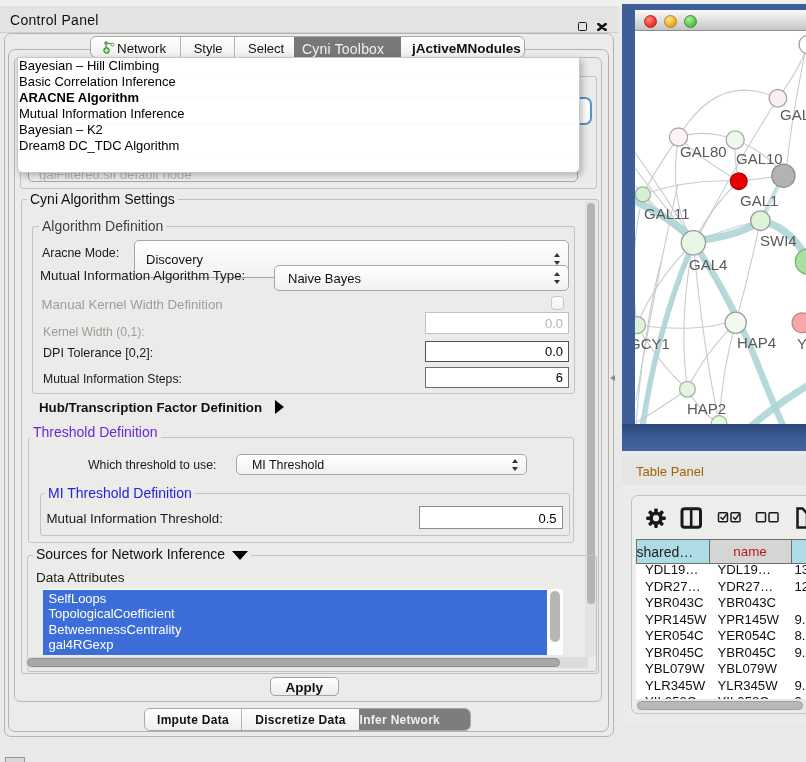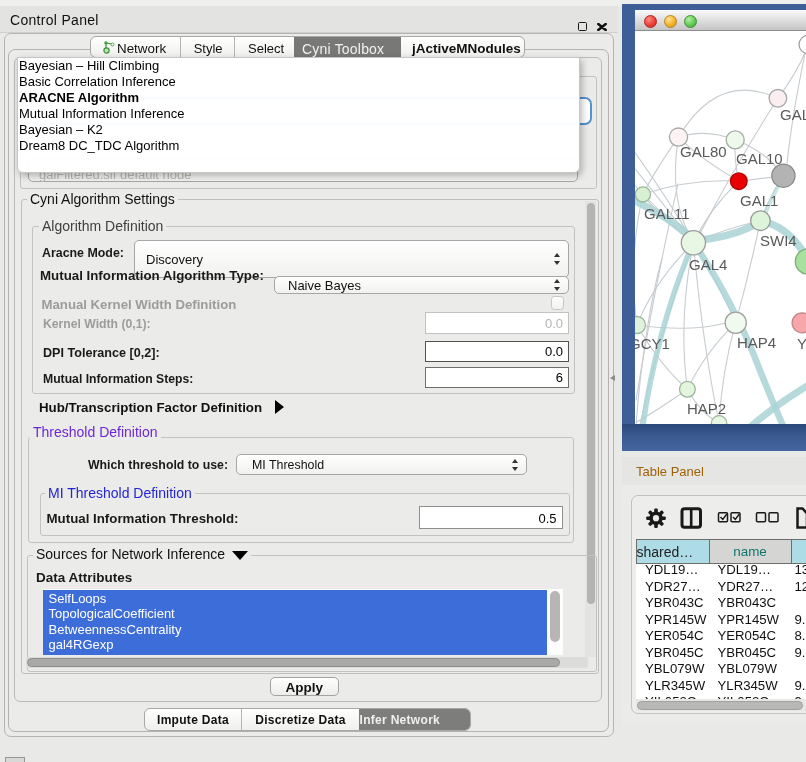--- a/index.html
+++ b/index.html
@@ -1,19 +1,19 @@
 <!DOCTYPE html>
 <html><head><meta charset="utf-8">
 <style>
   html,body{margin:0;padding:0}
   body{width:806px;height:762px;position:relative;background:#e9e9e7;font-family:"Liberation Sans",sans-serif;overflow:hidden}
   .abs{position:absolute}
   .grp{position:absolute;border:1px solid #c2c2c0;border-radius:3px}
   .gtitle{position:absolute;background:#ebebe9;padding:0 3px;font-size:13px;line-height:13px;white-space:nowrap}
-  .lbl{position:absolute;font-size:13px;font-weight:bold;color:#1a1a1a;white-space:nowrap}
+  .lbl{position:absolute;font-size:13px;font-weight:normal;color:#1a1a1a;white-space:nowrap}
   .combo{position:absolute;background:linear-gradient(#ffffff,#f1f1ef);border:1px solid #a6a6a4;border-radius:5px;box-sizing:border-box}
   .combo .tx{position:absolute;left:11px;top:50%;transform:translateY(-50%);font-size:13px;color:#111;white-space:nowrap}
   .arr{position:absolute;right:7px;top:50%;transform:translateY(-50%);width:7px;height:12px}
   .arr:before{content:"";position:absolute;left:0;top:0;border-left:3.5px solid transparent;border-right:3.5px solid transparent;border-bottom:4.5px solid #333}
   .arr:after{content:"";position:absolute;left:0;bottom:0;border-left:3.5px solid transparent;border-right:3.5px solid transparent;border-top:4.5px solid #333}
   .fld{position:absolute;background:#fff;box-sizing:border-box;font-size:13px;text-align:right;padding-right:5px}
   .fld span{position:absolute;right:5px;top:50%;transform:translateY(-50%)}
 </style></head>
 <body>
 
@@ -66,29 +66,29 @@
 <div class="grp" style="left:32px;top:226px;width:541px;height:166px"></div>
 <div class="gtitle" style="left:39px;top:220px;color:#404040;font-size:14px">Algorithm Definition</div>
 
 <div class="lbl" style="left:42px;top:245.5px;font-size:12.4px">Aracne Mode:</div>
 <div class="combo" style="left:134px;top:240px;width:435px;height:38px">
     <span class="tx">Discovery</span>
     <span class="arr"></span>
   </div>
 
 <div class="lbl" style="left:40px;top:268px;font-size:13.3px">Mutual Information Algorithm Type:</div>
-<div class="combo" style="left:274px;top:276px;width:295px;height:18px">
+<div class="combo" style="left:274px;top:265px;width:295px;height:26px">
     <span class="tx" style="left:13px">Naive Bayes</span>
     <span class="arr"></span>
   </div>
 
 <div class="lbl" style="left:41.5px;top:297px;color:#9c9c9a;font-size:13.2px">Manual Kernel Width Definition</div>
 <div class="abs" style="left:550.5px;top:296px;width:13.5px;height:13.5px;border:1px solid #c6c6c4;border-radius:3.5px;background:linear-gradient(#fdfdfd,#f1f1ef);box-sizing:border-box"></div>
 
-<div class="lbl" style="left:43px;top:317px;color:#9c9c9a;font-size:12.2px">Kernel Width (0,1):</div>
+<div class="lbl" style="left:43px;top:325px;color:#9c9c9a;font-size:12.2px">Kernel Width (0,1):</div>
 <div class="fld" style="left:425px;top:312px;width:144px;height:21.5px;border:1px solid #c2c2c0;color:#b4b4b2">
     <span>0.0</span>
   </div>
 
 <div class="lbl" style="left:43px;top:345.5px;font-size:12.6px">DPI Tolerance [0,2]:</div>
 <div class="fld" style="left:425px;top:340.5px;width:144px;height:21.5px;border:1px solid #525252;color:#000">
     <span>0.0</span>
   </div>
 
 <div class="lbl" style="left:43px;top:372px;font-size:12.2px">Mutual Information Steps:</div>
@@ -265,21 +265,21 @@
     <rect x="86" y="5.8" width="9" height="9" rx="1"></rect>
     <path d="M75.5 10 l2.3 2.5 l4-5.5 M88 10 l2.3 2.5 l4-5.5" stroke-width="1.4"></path>
     <rect x="111.5" y="5.8" width="9" height="9" rx="1"></rect>
     <rect x="124" y="5.8" width="9" height="9" rx="1"></rect>
   </g>
   <path d="M152.5 1.5 h5 l4.5 5 v14 h-9.5 z" fill="none" stroke="#1a1a1a" stroke-width="2.5"></path>
 </svg>
 
 <div class="abs" style="left:635.5px;top:538.5px;width:171px;height:25.5px;border-top:1px solid #6e6e6c;border-bottom:1px solid #6e6e6c;box-sizing:border-box;overflow:hidden">
   <div class="abs" style="left:0;top:0;width:74px;height:25.5px;background:#addbe6;border-left:1px solid #6e6e6c;border-right:1px solid #6e6e6c;box-sizing:border-box;text-align:left;font-size:14px;color:#222;line-height:24px">shared…</div>
-  <div class="abs" style="left:74px;top:0;width:82px;height:25.5px;background:#d5d5d3;border-right:1px solid #6e6e6c;box-sizing:border-box;text-align:center;font-size:13.4px;color:#0f766e;line-height:24px">name</div>
+  <div class="abs" style="left:74px;top:0;width:82px;height:25.5px;background:#d5d5d3;border-right:1px solid #6e6e6c;box-sizing:border-box;text-align:center;font-size:13.4px;color:#b91c1c;line-height:24px">name</div>
   <div class="abs" style="left:156px;top:0;width:19.5px;height:25.5px;background:#addbe6"></div>
 </div>
 
 <div class="abs" style="left:635.5px;top:564px;width:171px;height:146.5px;background:#fff;overflow:hidden">
   <div class="abs" style="left:9.5px;top:-1.8px;font-size:13.2px;line-height:16.5px;color:#111">YDL19…<br>YDR27…<br>YBR043C<br>YPR145W<br>YER054C<br>YBR045C<br>YBL079W<br>YLR345W<br>YIL052C</div>
   <div class="abs" style="left:82px;top:-1.8px;font-size:13.2px;line-height:16.5px;color:#111">YDL19…<br>YDR27…<br>YBR043C<br>YPR145W<br>YER054C<br>YBR045C<br>YBL079W<br>YLR345W<br>YIL052C</div>
   <div class="abs" style="left:159px;top:-1.8px;font-size:13.2px;line-height:16.5px;color:#111">13<br>12<br>&nbsp;<br>9.<br>8.<br>9.<br>&nbsp;<br>9.<br>9.</div>
 </div>
 
 <div class="abs" style="left:635.5px;top:699px;width:171px;height:12px;background:#e7e7e5"></div>

